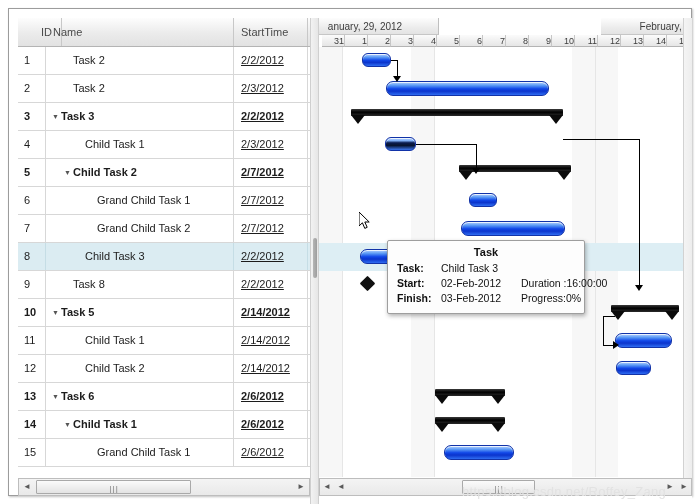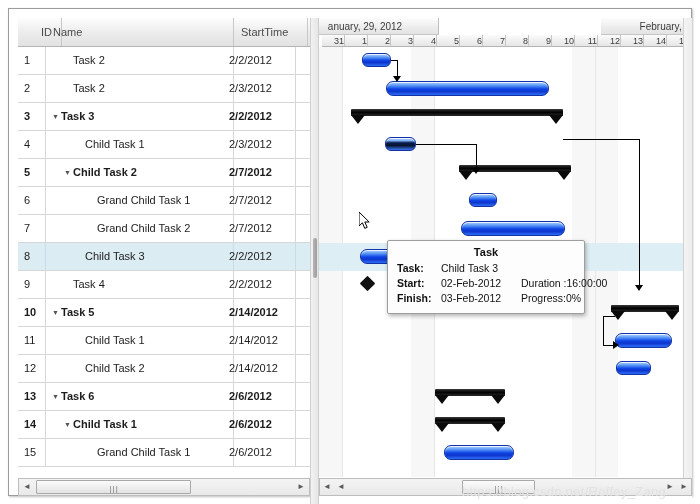--- a/index.html
+++ b/index.html
@@ -26,21 +26,21 @@
 
   .grid-body{position:absolute;left:0;top:29px;width:292px;height:430px;}
   .row{position:absolute;left:0;width:292px;height:28px;border-bottom:1px solid #d7d7d7;
        box-sizing:border-box;}
   .row.sel{background:#dbecf2;}
   .row.sel .cell{border-right-color:#c5dde5;}
   .cell{position:absolute;top:0;height:27px;line-height:27px;font-size:11px;color:#1c1c1c;
         box-sizing:border-box;border-right:1px solid #d7d7d7;white-space:nowrap;overflow:hidden;}
   .cell.c0{left:0;width:28px;padding-left:6px;}
   .cell.c1{left:28px;width:188px;}
-  .cell.c2{left:204px;width:74px;padding-left:7px;}
+  .cell.c2{left:216px;width:74px;padding-left:7px;text-decoration:underline;}
   .cell.c3{left:290px;width:60px;padding-left:7px;border-right:none;}
   .row.bold .cell{font-weight:bold;}
   .nm{display:inline-block;}
   .exp{display:inline-block;width:11px;text-align:center;font-size:7px;color:#555;
        vertical-align:middle;position:relative;top:-1px;}
   .exp.none{visibility:hidden;}
 
   
   .gsb{position:absolute;left:9px;top:469px;width:292px;height:18px;
        background:linear-gradient(#f4f4f4,#e9e9e9);border:1px solid #bdbdbd;box-sizing:border-box;}
@@ -196,21 +196,21 @@
             <div class="cell c3">2/10</div>
           </div>
           <div class="row sel" style="top: 196px;">
             <div class="cell c0">8</div>
             <div class="cell c1" style="padding-left: 28px;"><span class="exp none"></span><span class="nm">Child Task 3</span></div>
             <div class="cell c2">2/2/2012</div>
             <div class="cell c3">2/3/</div>
           </div>
           <div class="row" style="top: 224px;">
             <div class="cell c0">9</div>
-            <div class="cell c1" style="padding-left: 16px;"><span class="exp none"></span><span class="nm">Task 4</span></div>
+            <div class="cell c1" style="padding-left: 16px;"><span class="exp none"></span><span class="nm">Task 8</span></div>
             <div class="cell c2">2/2/2012</div>
             <div class="cell c3">2/2/</div>
           </div>
           <div class="row bold" style="top: 252px;">
             <div class="cell c0">10</div>
             <div class="cell c1" style="padding-left: 4px;"><span class="exp">▼</span><span class="nm">Task 5</span></div>
             <div class="cell c2">2/14/2012</div>
             <div class="cell c3">2/15</div>
           </div>
           <div class="row" style="top: 280px;">

